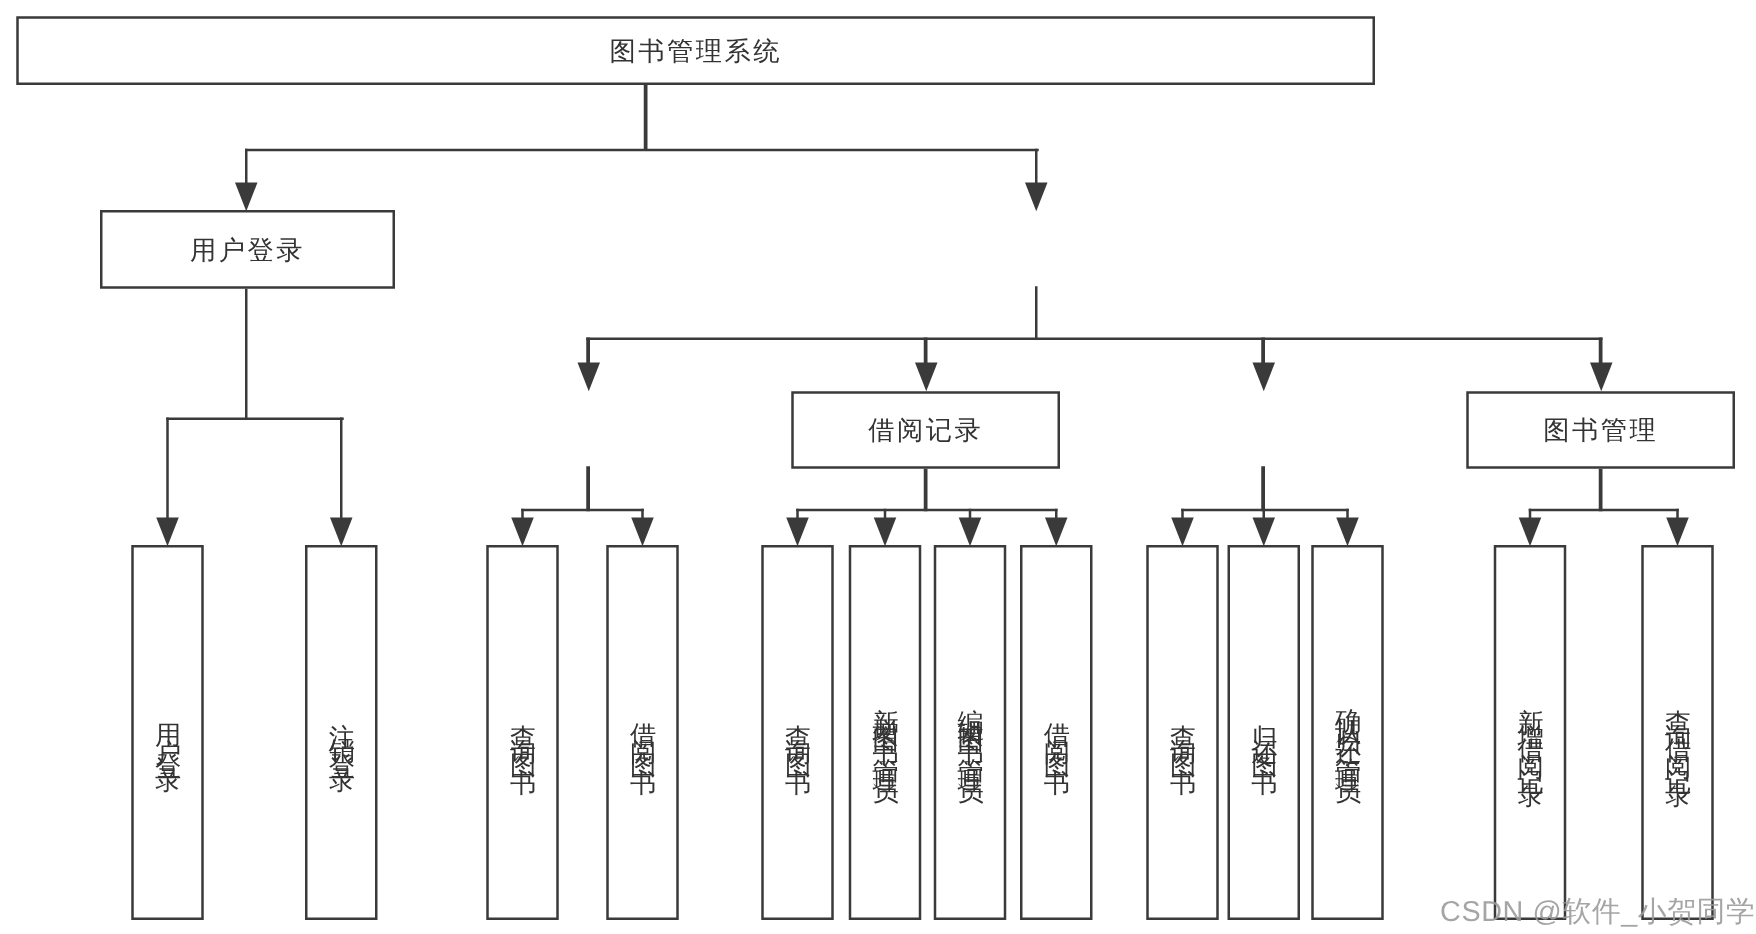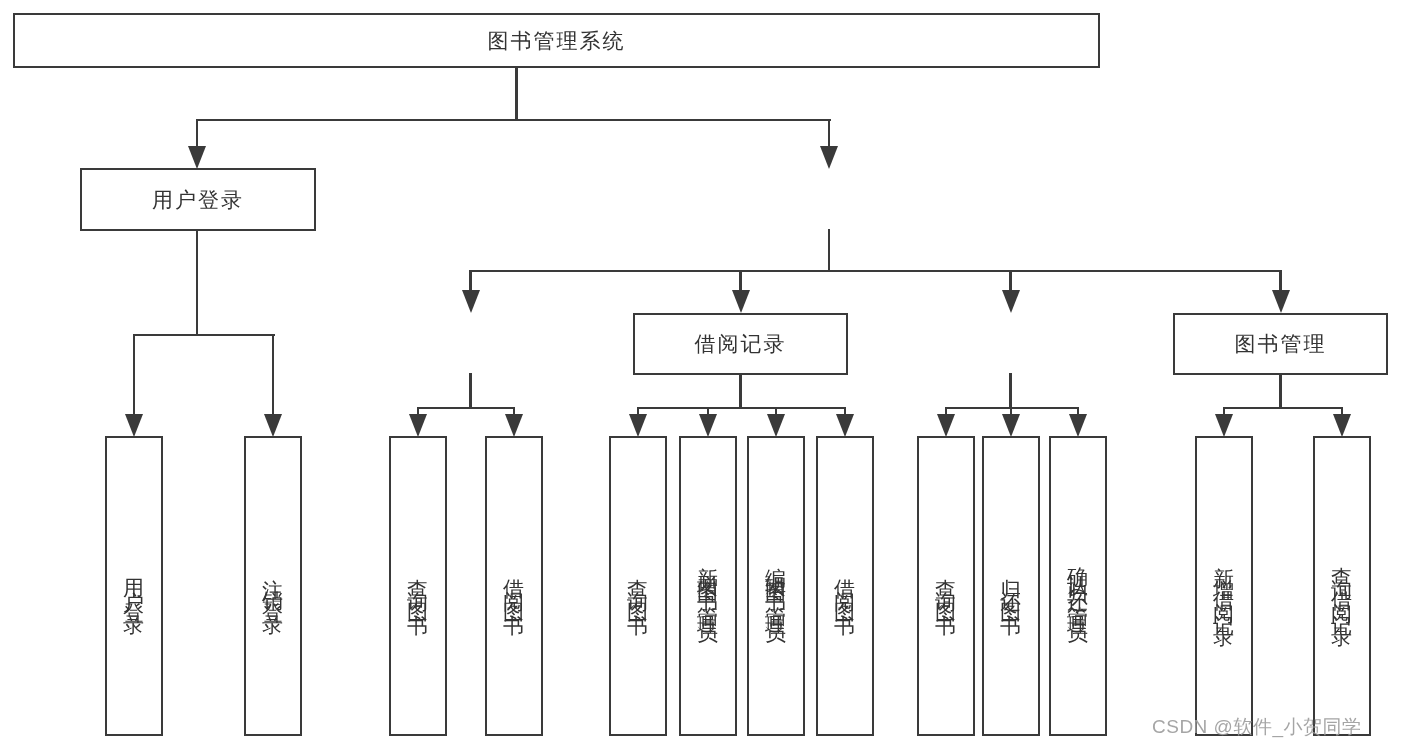--- a/index.html
+++ b/index.html
@@ -54,21 +54,21 @@
     position: absolute;
     width: 0; height: 0;
     border-left: 9px solid transparent;
     border-right: 9px solid transparent;
     border-top: 23px solid var(--line);
   }
   .watermark {
     position: absolute;
     left: 1152px;
     top: 714px;
-    font-size: 19px;
+    font-size: 23px;
     letter-spacing: 0.5px;
     color: var(--wm);
     opacity: 0.9;
     z-index: 10;
     white-space: nowrap;
   }
 </style>
 </head>
 <body>
 

